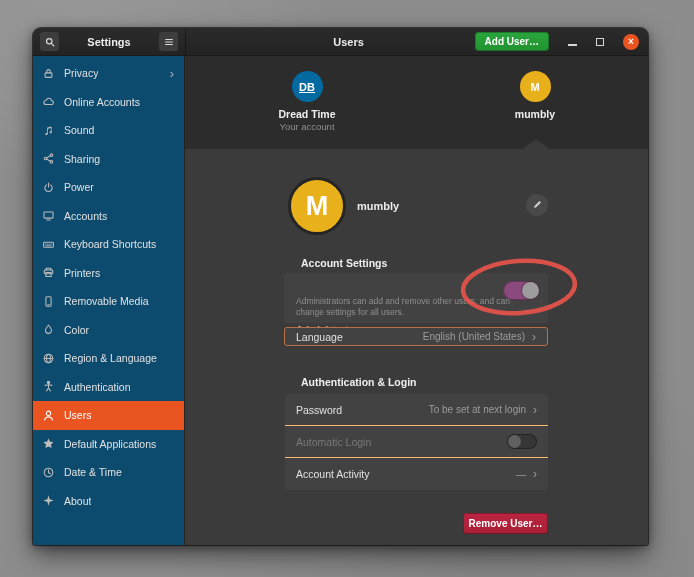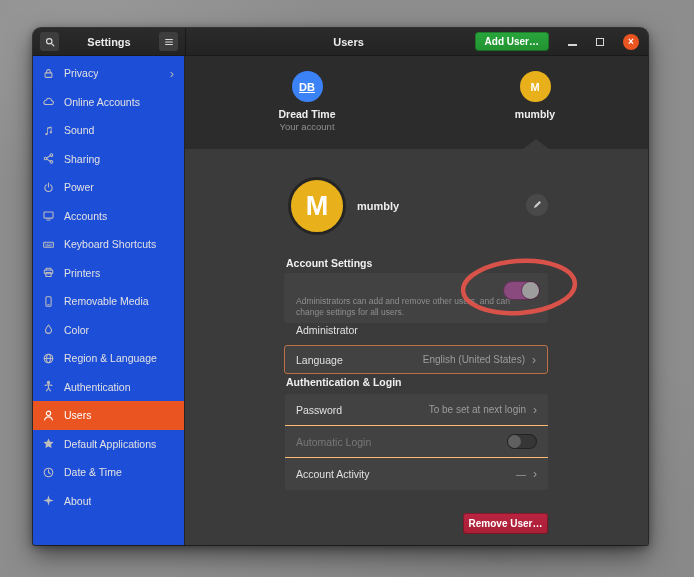--- a/index.html
+++ b/index.html
@@ -37,21 +37,21 @@
     height:19px;padding:0 10px;border-radius:4px;display:flex;align-items:center;
     background:linear-gradient(#2aa63c,#219231);color:#fff;font-size:10px;font-weight:700;
     box-shadow:inset 0 0 0 1px rgba(0,0,0,.25);
   }
   .min-icon{width:9px;height:2px;background:#d6d6d6;display:block;margin-top:6px;}
   .max-icon{width:8px;height:8px;border:1px solid #d6d6d6;display:block;box-sizing:border-box;}
   .close-btn{width:16px;height:16px;border-radius:50%;background:#e95420;color:#fff;
     display:flex;align-items:center;justify-content:center;font-size:10px;font-weight:700;line-height:1;}
   
   .win-body{flex:1;display:flex;min-height:0;}
-  .sidebar{width:152px;flex:0 0 152px;background:#1d4ed8;border-right:1px solid #242424;box-sizing:border-box;padding-top:3px;}
+  .sidebar{width:152px;flex:0 0 152px;background:#0c4a6e;border-right:1px solid #242424;box-sizing:border-box;padding-top:3px;}
   .sb-item{height:28.5px;display:flex;align-items:center;padding:0 10px 0 9px;font-size:10.5px;color:#e2e2e2;cursor:default;}
   .sb-item .sb-icon{width:13px;height:13px;margin-right:9px;color:#bdbdbd;display:flex;align-items:center;justify-content:center;flex:0 0 13px;}
   .sb-item .sb-icon svg{display:block;}
   .sb-label{white-space:nowrap;overflow:hidden;text-overflow:ellipsis;}
   .sb-chevron{margin-left:auto;color:#b3b3b3;font-size:13px;line-height:1;}
   .sb-item.selected{background:#e95420;color:#ffffff;}
   .sb-item.selected .sb-icon{color:#ffffff;}
   
   .content{flex:1;position:relative;background:#3b3b3b;min-width:0;}
   .carousel{position:absolute;top:0;left:0;right:0;height:93px;background:#2c2c2c;}
@@ -62,31 +62,31 @@
   .car-sub{margin-top:1px;font-size:9.5px;color:#8f8f8f;}
   .pointer-triangle{position:absolute;top:83px;width:0;height:0;transform:translateX(-50%);
     border-left:13px solid transparent;border-right:13px solid transparent;border-bottom:10px solid #3b3b3b;}
   .panel{position:absolute;top:93px;left:0;right:0;bottom:0;}
   .profile-avatar{position:absolute;left:103px;top:28px;width:52px;height:52px;border-radius:50%;
     background:#e8b01a;border:3px solid #252525;display:flex;align-items:center;justify-content:center;
     color:#fff;font-size:27px;font-weight:700;}
   .profile-name{position:absolute;left:172px;top:51px;font-size:11px;font-weight:700;color:#ededed;}
   .edit-btn{position:absolute;left:341px;top:45px;width:22px;height:22px;border-radius:50%;background:#494949;
     display:flex;align-items:center;justify-content:center;color:#cfcfcf;}
-  .section-title{position:absolute;left:101px;font-size:10.5px;font-weight:700;color:#efefef;line-height:13px;}
+  .section-title{position:absolute;left:116px;font-size:10.5px;font-weight:700;color:#efefef;line-height:13px;}
   .st-account{top:108px;}
   .st-auth{top:227px;}
   .admin-row{position:absolute;left:99px;top:124px;width:264px;height:50px;background:#424242;border-radius:3px;box-sizing:border-box;}
   .admin-label{position:absolute;left:12px;top:7px;font-size:10.5px;color:#e0e0e0;margin-top:44px;}
   .admin-desc{position:absolute;left:12px;top:23px;width:225px;font-size:8.5px;line-height:10.5px;color:#8f8f8f;}
   .toggle{border-radius:10px;position:absolute;}
   .toggle .knob{position:absolute;border-radius:50%;}
   .admin-toggle{left:219px;top:8px;width:37px;height:19px;background:#8a4a7d;box-shadow:inset 0 0 0 1px rgba(0,0,0,.3);}
   .admin-toggle .knob{width:17px;height:17px;right:1px;top:1px;background:#9d9d9d;box-shadow:0 0 0 1px rgba(0,0,0,.25);}
-  .language-row{position:absolute;left:99px;top:196px;width:264px;height:29px;box-sizing:border-box;
+  .language-row{position:absolute;left:99px;top:178px;width:264px;height:19px;box-sizing:border-box;
     background:#424242;border:1px solid #bd7046;border-radius:3px;
     display:flex;align-items:center;padding:0 11px;}
   .row-label{font-size:10.5px;color:#e0e0e0;}
   .row-value{margin-left:auto;font-size:10px;color:#9c9c9c;}
   .row-chevron{margin-left:7px;font-size:12px;color:#9c9c9c;line-height:1;}
   .auth-group{position:absolute;left:100px;top:245px;width:263px;height:96px;background:#424242;border-radius:3px;box-sizing:border-box;}
   .auth-row{height:32px;display:flex;align-items:center;padding:0 11px;border-bottom:1px solid #fdba74;box-sizing:border-box;position:relative;}
   .auth-row:last-child{border-bottom:none;}
   .auth-row .disabled-label{color:#787878;}
   .small-toggle{position:relative;margin-left:auto;width:30px;height:15px;border-radius:8px;background:#363636;box-shadow:inset 0 0 0 1px rgba(0,0,0,.35);}
@@ -287,21 +287,21 @@
             </svg>
           </span>
           <span class="sb-label">About</span>
         </div>
       </div>
 
     <div class="content">
 
       <div class="carousel">
           <div class="car-user" style="left: 122px;">
-            <div class="car-avatar" style="background: #3b82f6; text-decoration: underline;">DB</div>
+            <div class="car-avatar" style="background: #0369a1; text-decoration: underline;">DB</div>
             <div class="car-name">Dread Time</div>
             <div class="car-sub">Your account</div>
           </div>
           <div class="car-user" style="left: 350px;">
             <div class="car-avatar" style="background: rgb(232, 176, 26);">M</div>
             <div class="car-name">mumbly</div>
           </div>
           <div class="pointer-triangle" style="left: 351px;"></div>
         </div>
 

